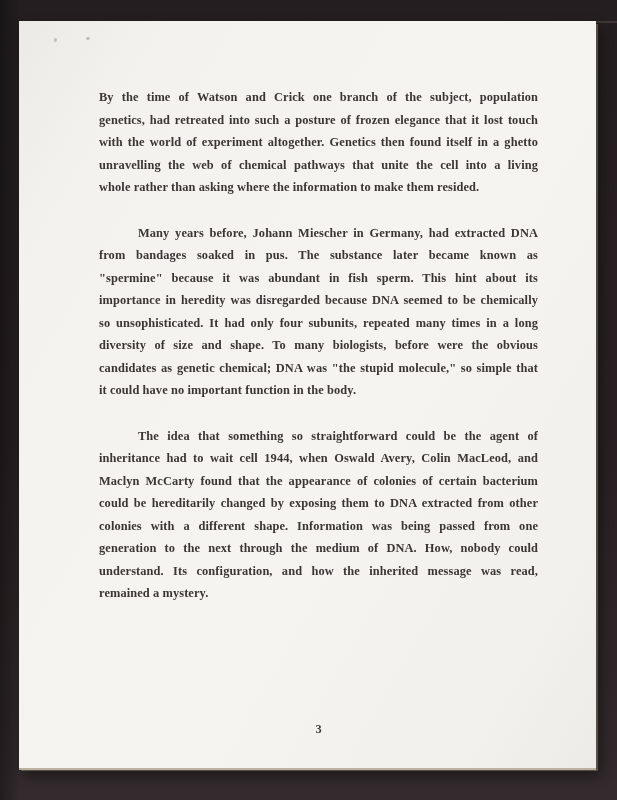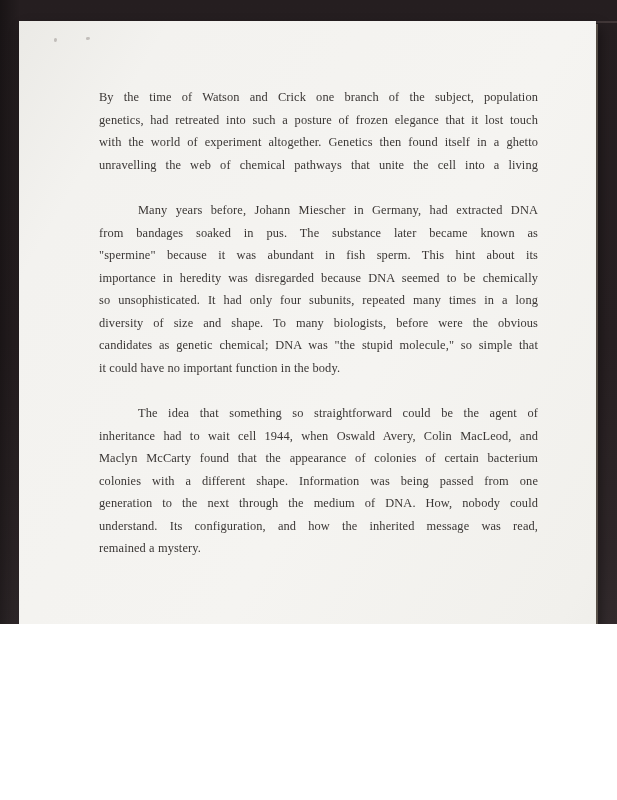--- a/index.html
+++ b/index.html
@@ -4,23 +4,24 @@
 <style>
   * { margin: 0; padding: 0; box-sizing: border-box; }
   html, body { width: 617px; height: 800px; }
   body {
     font-family: "Liberation Serif", "DejaVu Serif", serif;
     overflow: hidden;
   }
   .scene {
     position: relative;
     width: 617px;
-    height: 624px;
+    height: 800px;
     background: linear-gradient(180deg, #251e20 0%, #282022 55%, #2f2729 88%, #332b2d 100%);
     overflow: hidden;
+    font-weight: bold;
   }
   .scene::before { 
     content: "";
     position: absolute;
     left: 0; top: 0; bottom: 0;
     width: 20px;
     background: linear-gradient(90deg, rgba(0,0,0,0.35), rgba(0,0,0,0));
     pointer-events: none;
   }
   .seam {
@@ -90,35 +91,37 @@
   <div class="seam"></div>
   <div class="paper">
     <div class="mark mark-1"></div>
     <div class="mark mark-2"></div>
     <div class="text-block">
         <div class="para">
           <div class="line">By the time of Watson and Crick one branch of the subject, population</div>
           <div class="line">genetics, had retreated into such a posture of frozen elegance that it lost touch</div>
           <div class="line">with the world of experiment altogether.  Genetics then found itself in a ghetto</div>
           <div class="line">unravelling the web of chemical pathways that unite the cell into a living</div>
+          <div class="line last">whole rather than asking where the information to make them resided.</div>
         </div>
         <div class="para">
           <div class="line indent">Many years before, Johann Miescher in Germany, had extracted DNA</div>
           <div class="line">from bandages soaked in pus.  The substance later became known as</div>
           <div class="line">"spermine" because it was abundant in fish sperm.  This hint about its</div>
           <div class="line">importance in heredity was disregarded because DNA seemed to be chemically</div>
           <div class="line">so unsophisticated.  It had only four subunits, repeated many times in a long</div>
           <div class="line">diversity of size and shape.  To many biologists, before were the obvious</div>
           <div class="line">candidates as genetic chemical; DNA was "the stupid molecule," so simple that</div>
           <div class="line last">it could have no important function in the body.</div>
         </div>
         <div class="para">
           <div class="line indent">The idea that something so straightforward could be the agent of</div>
           <div class="line">inheritance had to wait cell 1944, when Oswald Avery, Colin MacLeod, and</div>
           <div class="line">Maclyn McCarty found that the appearance of colonies of certain bacterium</div>
+          <div class="line">could be hereditarily changed by exposing them to DNA extracted from other</div>
           <div class="line">colonies with a different shape.  Information was being passed from one</div>
           <div class="line">generation to the next through the medium of DNA.  How, nobody could</div>
           <div class="line">understand.  Its configuration, and how the inherited message was read,</div>
           <div class="line last">remained a mystery.</div>
         </div>
       </div>
     <div class="page-number">3</div>
   </div>
 </div>
 

